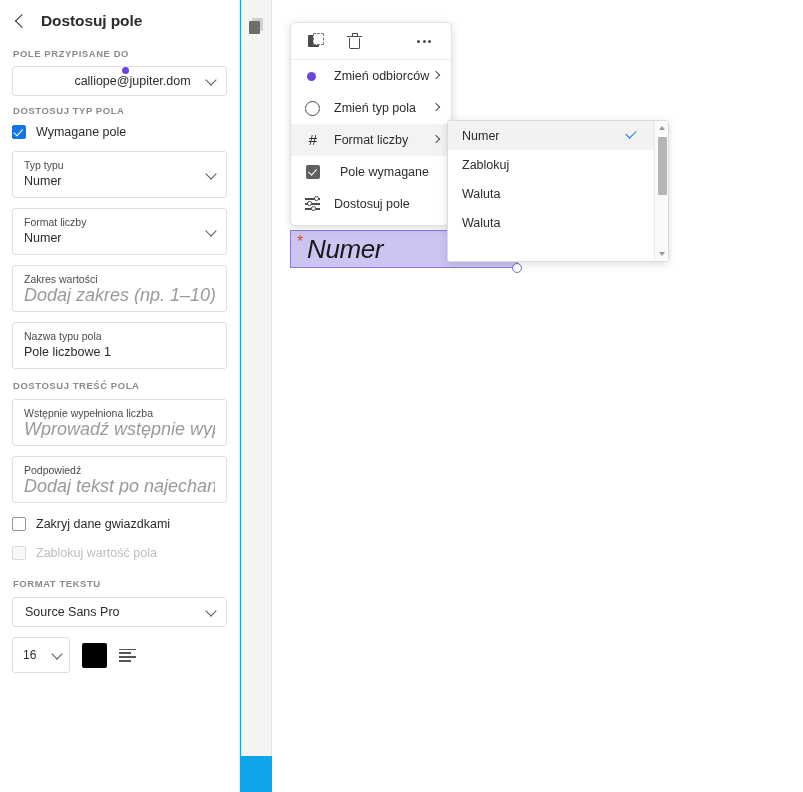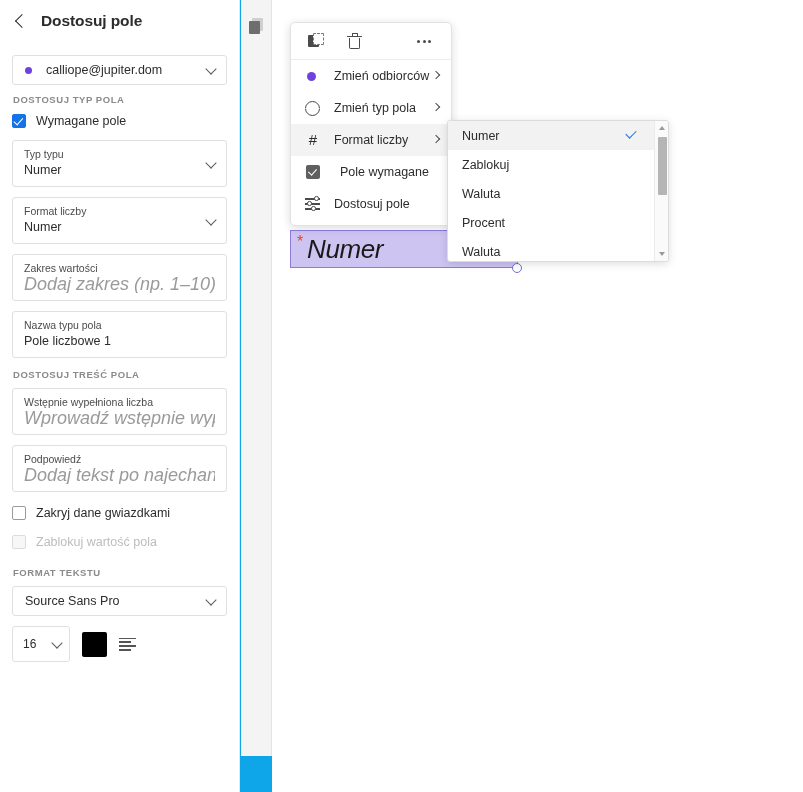--- a/index.html
+++ b/index.html
@@ -59,20 +59,21 @@
     width: 8px; height: 8px;
     border-right: 1.5px solid #5a5a5a; border-bottom: 1.5px solid #5a5a5a;
     transform: translateY(-2px) rotate(45deg);
   }
 
   .select-row {
     position: relative; margin: 0 12px; height: 30px;
     border: 1px solid #e0e0e0; border-radius: 3px;
     display: flex; align-items: center; padding-left: 12px;
     background: #fff;
+    flex-direction: column;
   }
   .bullet { width: 7px; height: 7px; border-radius: 50%; background: #6f42e0; flex:none; }
   .select-text { font-size: 12.5px; color: #2c2c2c; margin-left: 14px; }
 
   .cbrow { display: flex; align-items: center; gap: 10px; padding-left: 12px; }
   .cbox {
     width: 14px; height: 14px; border-radius: 2px; flex: none;
     border: 1.6px solid #9a9a9a; background: #fff; position: relative;
   }
   .cbox.checked { background: #1473e6; border-color: #1473e6; }
@@ -246,20 +247,21 @@
 <div id="root">
 
   <div class="panel">
 
     <div class="panel-header">
       <div class="back-arrow"></div>
       <div class="panel-title">Dostosuj pole</div>
     </div>
 
     <div style="height:6px"></div>
+    <div class="section-label">POLE PRZYPISANE DO</div>
 
     <div style="height:7px"></div>
     <div class="select-row">
       <span class="bullet"></span>
       <span class="select-text">calliope@jupiter.dom</span>
       <span class="chev"></span>
     </div>
 
     <div style="height:9px"></div>
     <div class="section-label">DOSTOSUJ TYP POLA</div>
@@ -431,23 +433,20 @@
       <span>Numer</span>
       <span class="sub-check"></span>
     </div>
     <div class="sub-item">
       <span>Zablokuj</span>
     </div>
     <div class="sub-item">
       <span>Waluta</span>
     </div>
     <div class="sub-item">
-      <span>Procent</span>
-    </div>
-    <div class="sub-item">
       <span>Waluta</span>
     </div>
 
     <div class="sub-scroll">
       <span class="sb-arrow sb-up"></span>
       <span class="sb-thumb"></span>
       <span class="sb-arrow sb-dn"></span>
     </div>
   </div>
 

